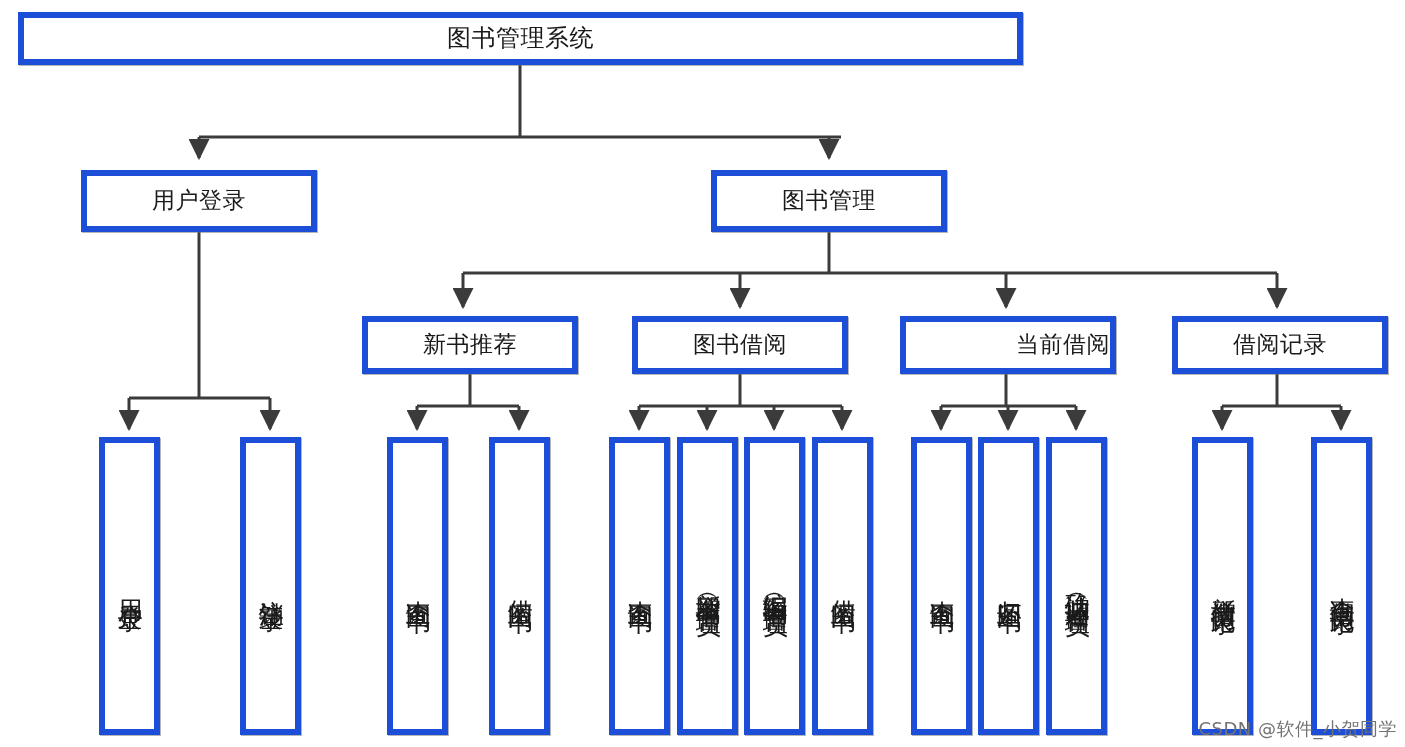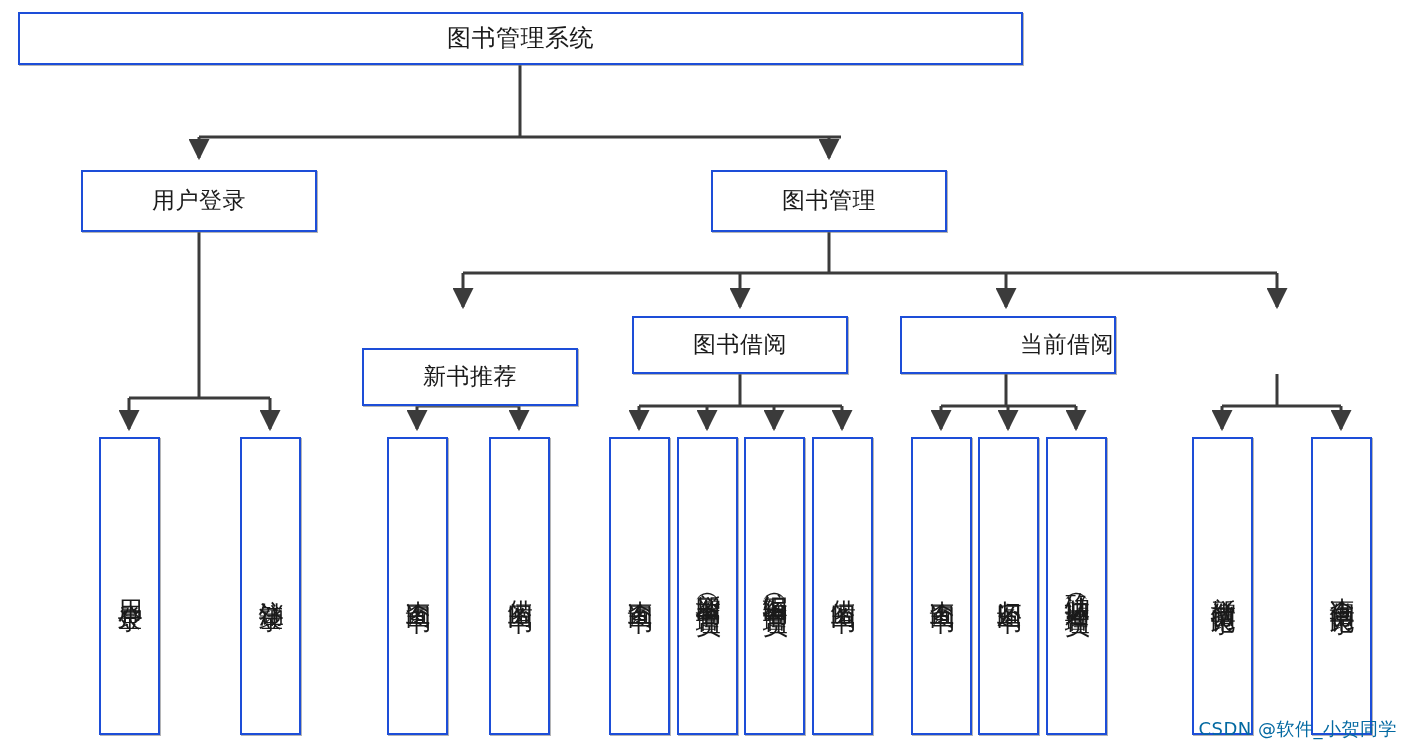--- a/index.html
+++ b/index.html
@@ -22,21 +22,21 @@
     left: 0;
     top: 0;
     width: 1405px;
     height: 747px;
     pointer-events: none;
   }
   .node {
     position: absolute;
     box-sizing: border-box;
     background: #ffffff;
-    border: 2px solid #1d4ed8;
+    border: 6px solid #1d4ed8;
     display: flex;
     align-items: center;
     justify-content: center;
     color: #1a1a1a;
     box-shadow: 1px 1px 0 0 rgba(120,120,120,0.55);
   }
   .node .lbl {
     display: block;
     line-height: 1.18;
     letter-spacing: 0.5px;
@@ -61,21 +61,21 @@
     line-height: 1.06;
     letter-spacing: 3px;
     text-align: center;
     max-height: 292px;
   }
   #watermark {
     position: absolute;
     right: 8px;
     bottom: 6px;
     font-size: 18px;
-    color: #0369a1;
+    color: #737373;
     letter-spacing: 0.5px;
     white-space: nowrap;
     user-select: none;
   }
 </style>
 </head>
 <body>
 
 <div id="canvas">
 
@@ -134,32 +134,35 @@
   </div>
 
   <div class="node horiz" style="left:81px; top:170px; width:236px; height:62px;">
     <span class="lbl">用户登录</span>
   </div>
 
   <div class="node horiz" style="left:711px; top:170px; width:236px; height:62px;justify-content:center;">
     <span class="lbl">图书管理</span>
   </div>
 
-  <div class="node horiz" style="left:362px; top:316px; width:216px; height:58px;margin-top:32px;">
+  <div class="node horiz" style="left:362px; top:316px; width:216px; height:58px;">
     <span class="lbl">新书推荐</span>
   </div>
 
   <div class="node horiz" style="left:632px; top:316px; width:216px; height:58px;">
     <span class="lbl">图书借阅</span>
   </div>
 
   <div class="node horiz" style="left:900px; top:316px; width:216px; height:58px;justify-content:flex-end;">
     <span class="lbl">当前借阅</span>
   </div>
 
+  <div class="node horiz" style="left:1172px; top:316px; width:216px; height:58px;">
+    <span class="lbl">借阅记录</span>
+  </div>
 
   <div class="node vert" style="left:99px; top:437px; width:61px; height:298px;">
     <span class="lbl">用户登录</span>
   </div>
 
   <div class="node vert" style="left:240px; top:437px; width:61px; height:298px;">
     <span class="lbl">注销登录</span>
   </div>
 
   <div class="node vert" style="left:387px; top:437px; width:61px; height:298px;">

